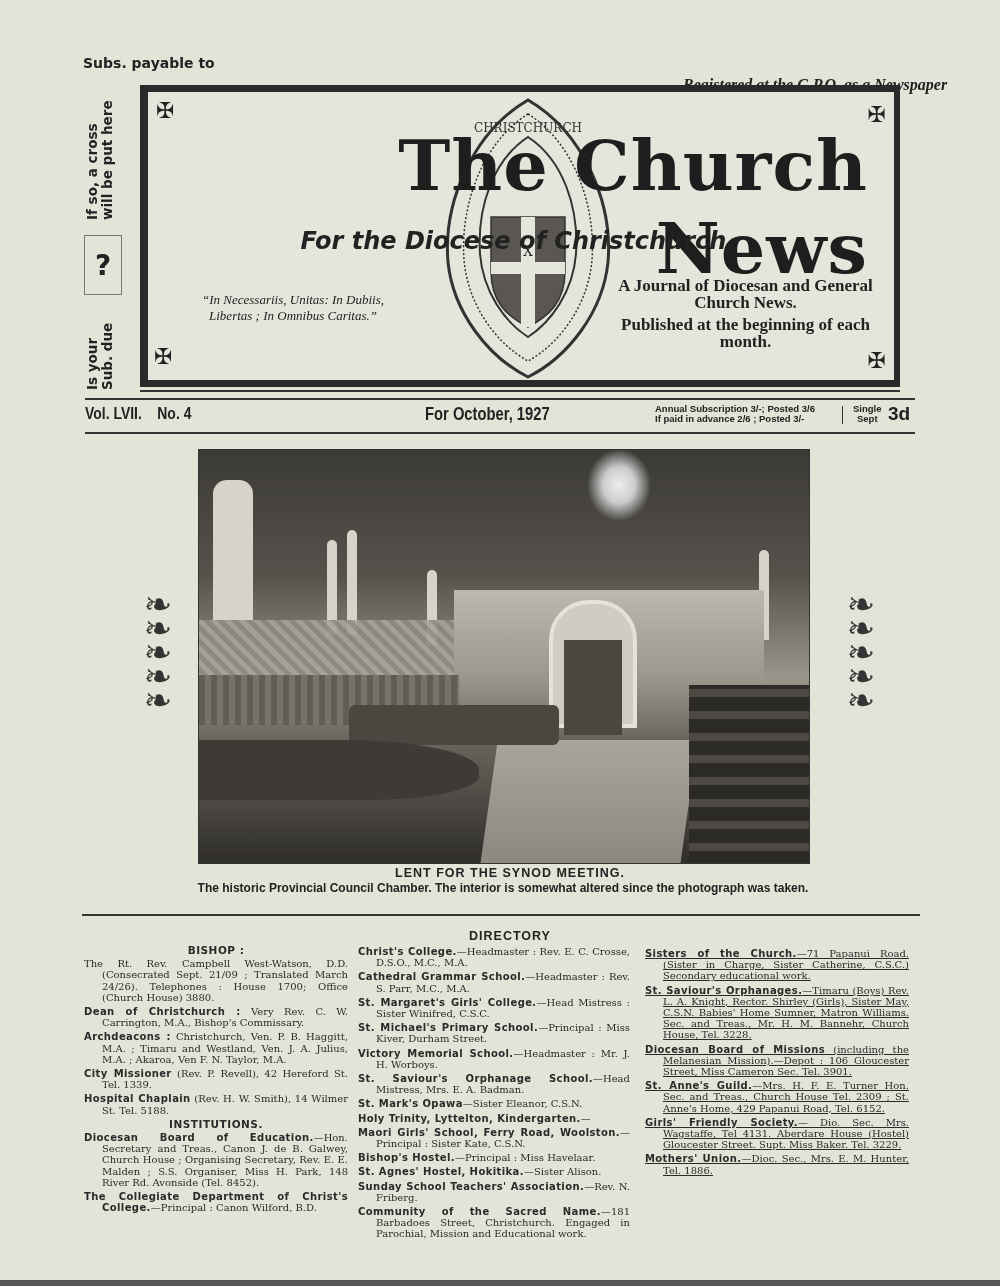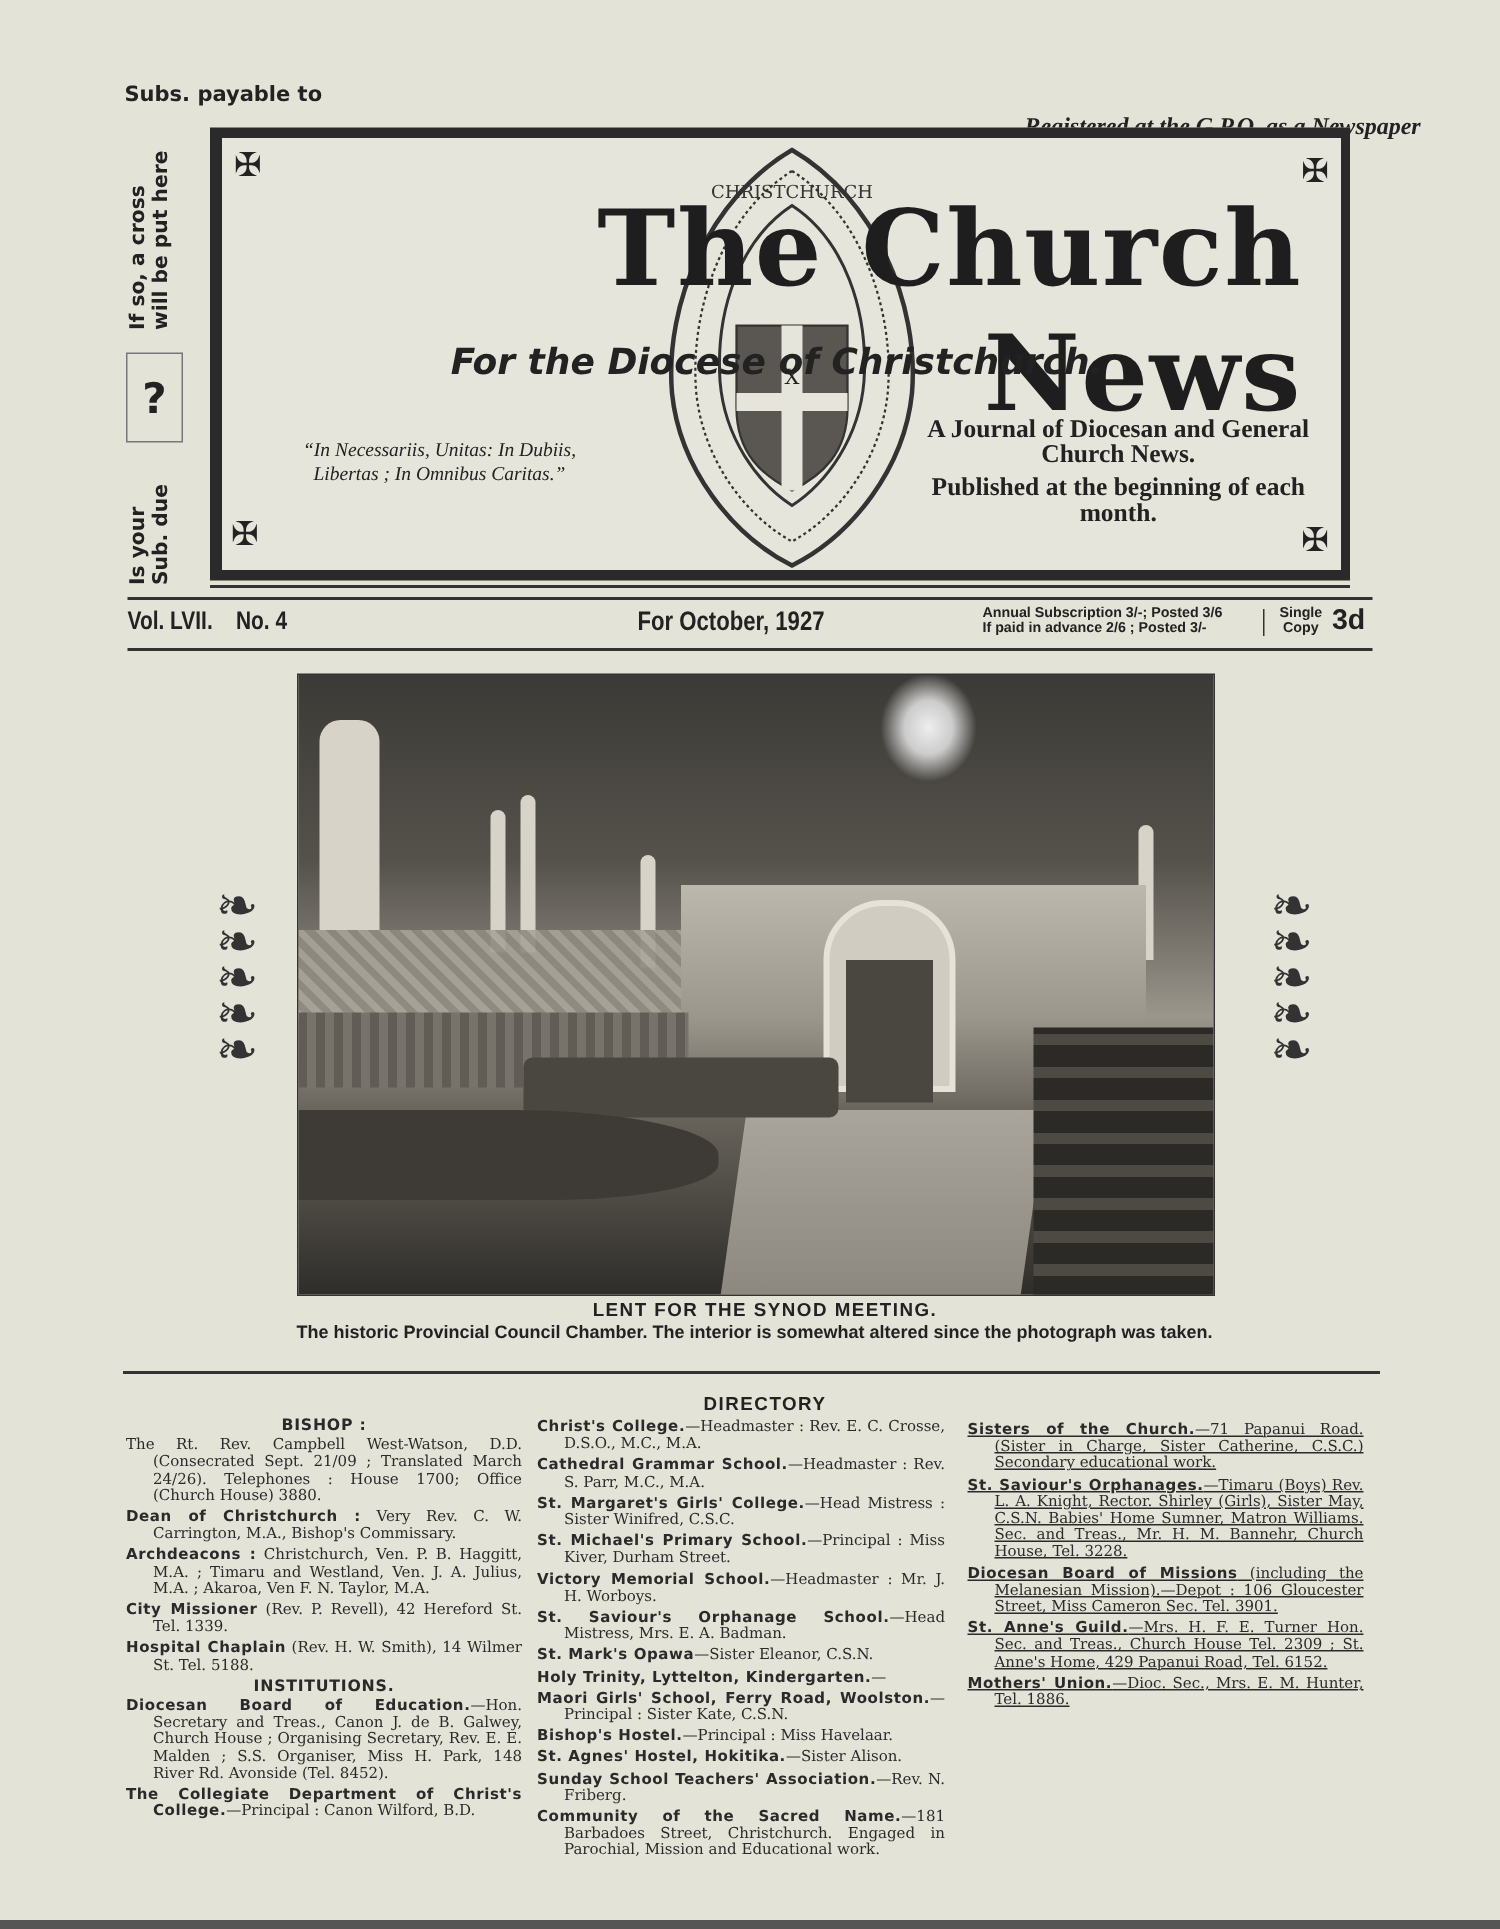--- a/index.html
+++ b/index.html
@@ -157,21 +157,21 @@
     <span>No. 4</span>
   </div>
   <div class="date">For October, 1927</div>
   <div class="price">
     <div>Annual Subscription 3/-;  Posted 3/6</div>
     <div>If paid in advance 2/6 ;  Posted 3/-</div>
   </div>
   <div class="sep"></div>
   <div class="single">
     <div>Single</div>
-    <div>Copy</div>
+    <div>Sept</div>
   </div>
   <div class="pricebig">3d</div>
   <div class="rule-bot"></div>
 </div>
 
 <div class="ornament" style="left:143px;top:592px">❧<br>❧<br>❧<br>❧<br>❧</div>
 <div class="ornament" style="left:846px;top:592px">❧<br>❧<br>❧<br>❧<br>❧</div>
 
 <div class="abs photo">
   <div class="window" style="left:14px;top:30px;width:40px;height:140px"></div>
@@ -226,17 +226,18 @@
       <div class="entry"><span class="h">Sunday School Teachers' Association.</span><span>—Rev. N. Friberg.</span></div>
       <div class="entry"><span class="h">Community of the Sacred Name.</span><span>—181 Barbadoes Street, Christchurch. Engaged in Parochial, Mission and Educational work.</span></div>
     </div>
   </div>
 <div class="col col3">
     <div id="c3">
       <div class="entry"><span class="h">Sisters of the Church.</span><span>—71 Papanui Road. (Sister in Charge, Sister Catherine, C.S.C.) Secondary educational work.</span></div>
       <div class="entry"><span class="h">St. Saviour's Orphanages.</span><span>—Timaru (Boys) Rev. L. A. Knight, Rector. Shirley (Girls), Sister May, C.S.N. Babies' Home Sumner, Matron Williams. Sec. and Treas., Mr. H. M. Bannehr, Church House, Tel. 3228.</span></div>
       <div class="entry"><span class="h">Diocesan Board of Missions</span><span> (including the Melanesian Mission).—Depot : 106 Gloucester Street, Miss Cameron Sec. Tel. 3901.</span></div>
       <div class="entry"><span class="h">St. Anne's Guild.</span><span>—Mrs. H. F. E. Turner Hon. Sec. and Treas., Church House Tel. 2309 ; St. Anne's Home, 429 Papanui Road, Tel. 6152.</span></div>
+      <div class="entry"><span class="h">Girls' Friendly Society.</span><span>— Dio. Sec. Mrs. Wagstaffe, Tel 4131. Aberdare House (Hostel) Gloucester Street. Supt. Miss Baker. Tel. 3229.</span></div>
       <div class="entry"><span class="h">Mothers' Union.</span><span>—Dioc. Sec., Mrs. E. M. Hunter, Tel. 1886.</span></div>
     </div>
   </div>
 
 <div class="abs bottom-rule"></div>
 
 </body></html>

